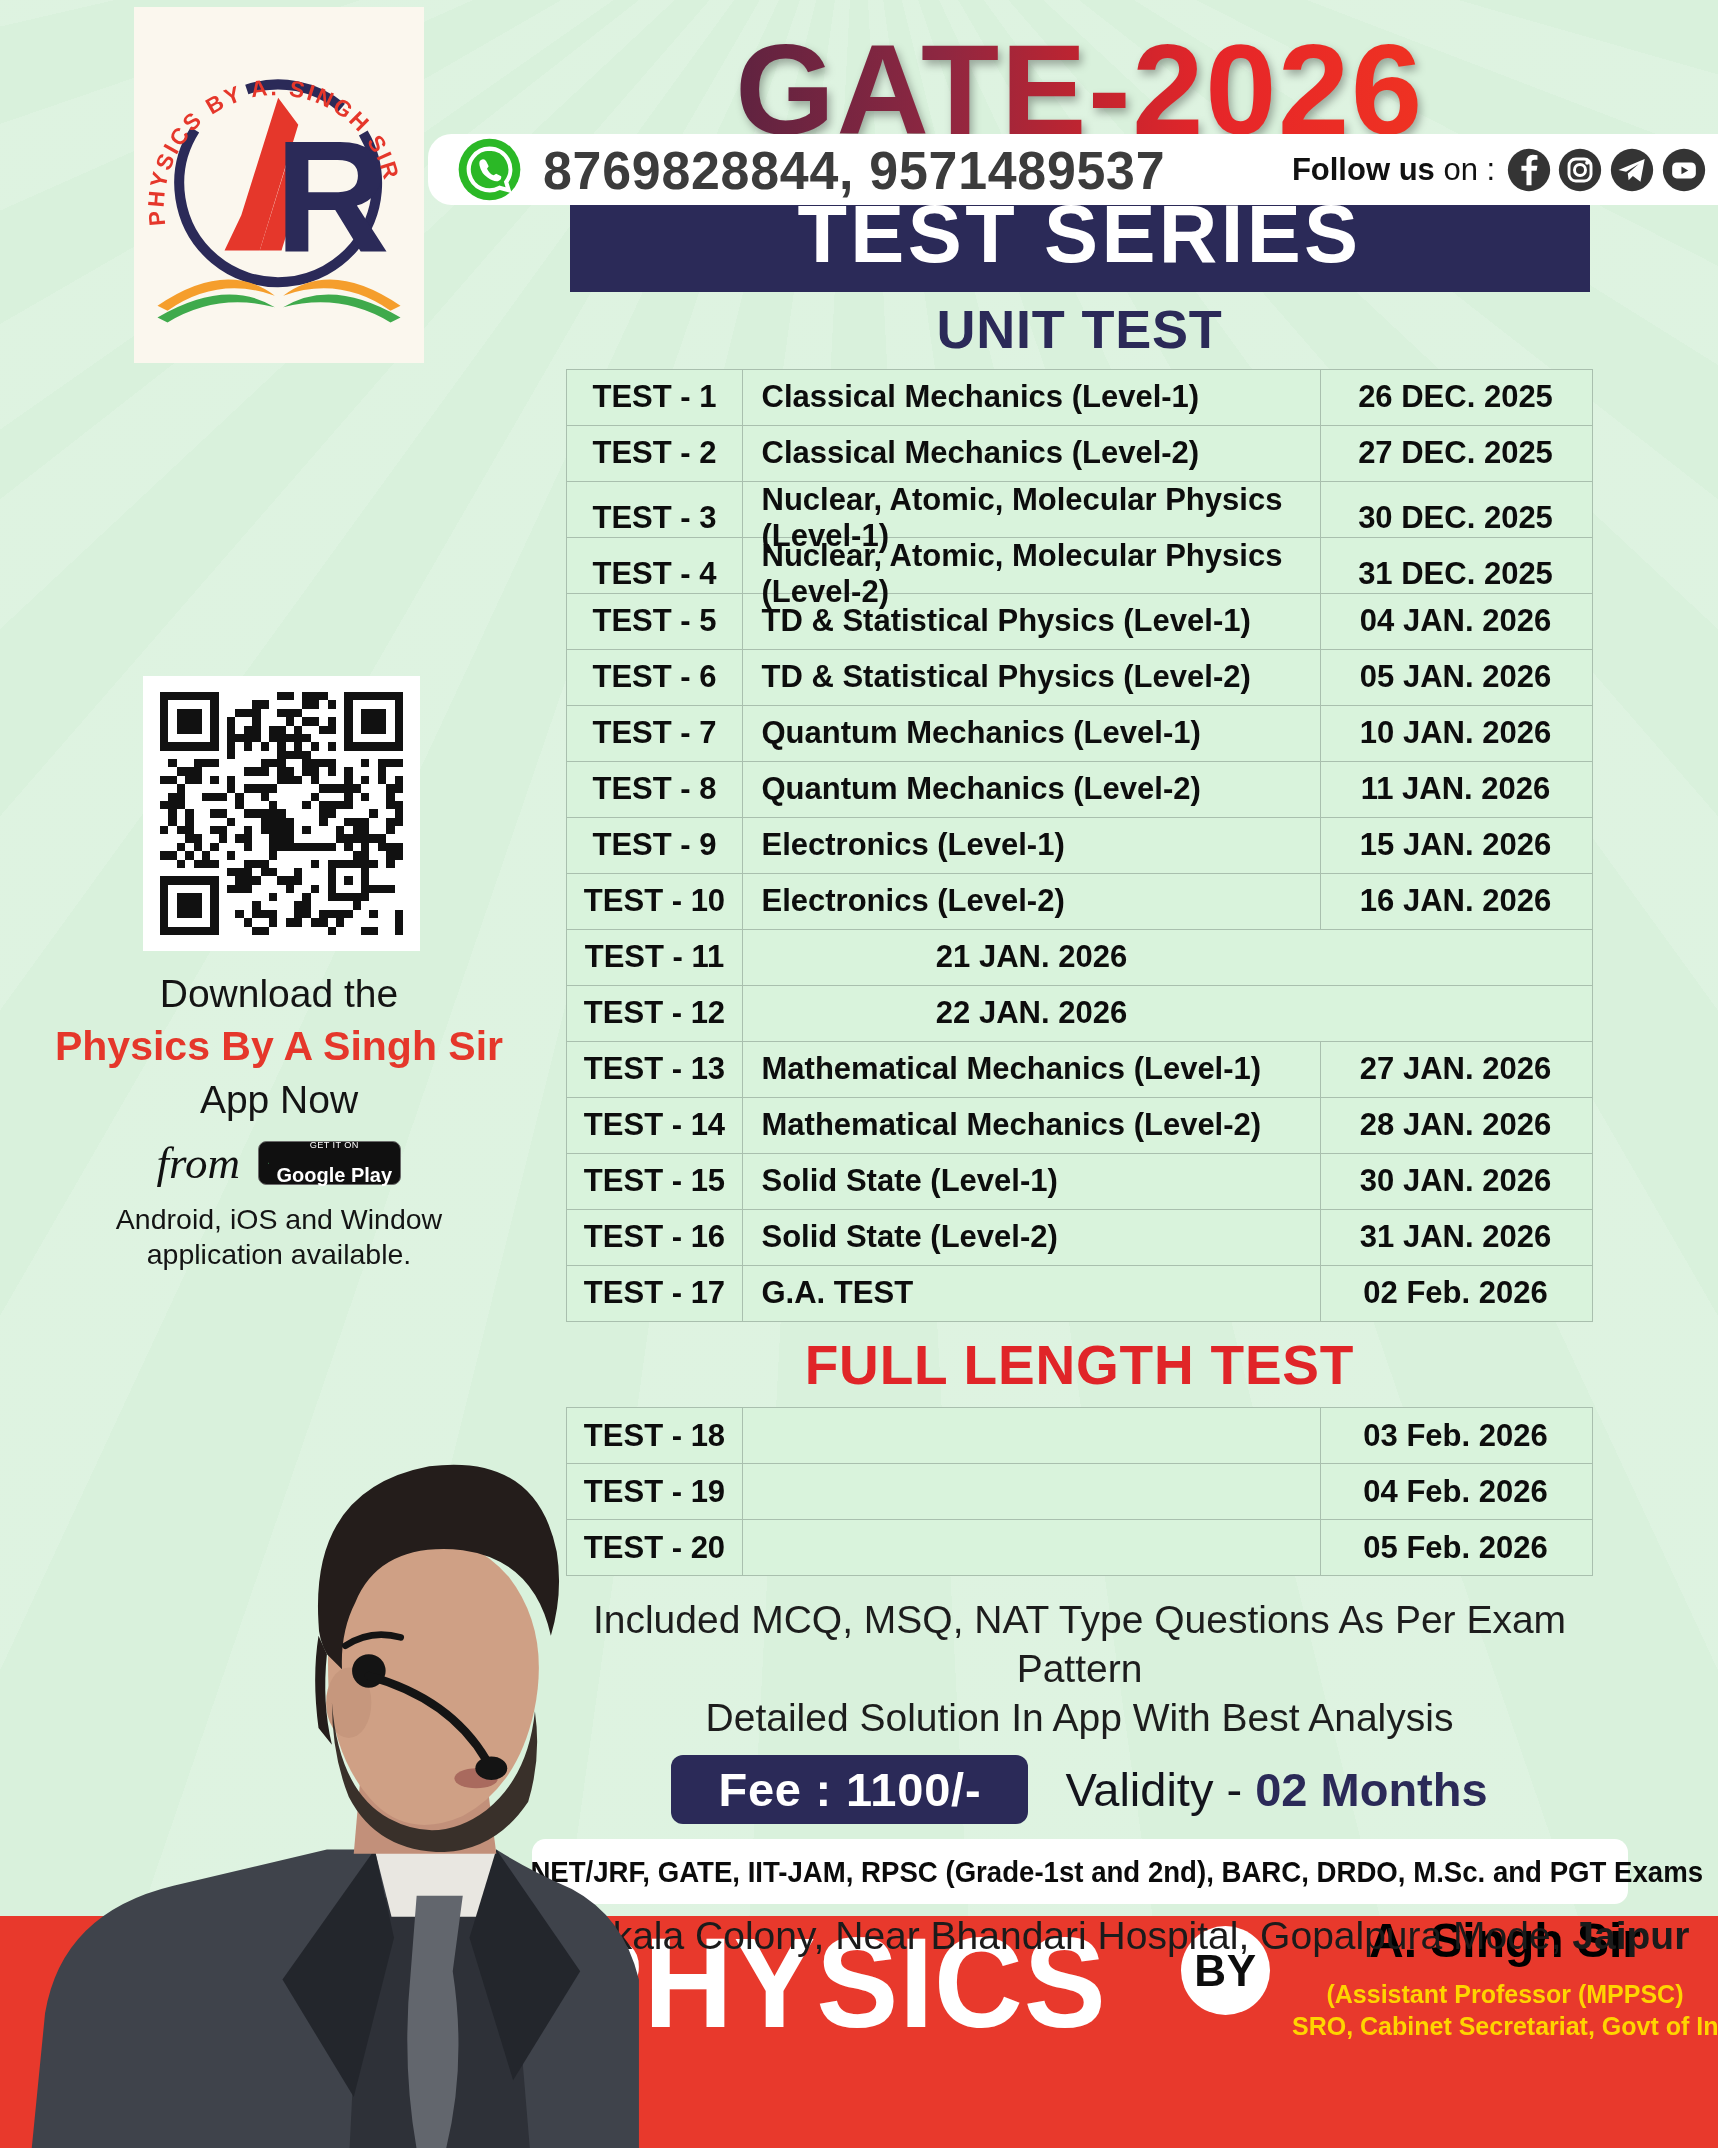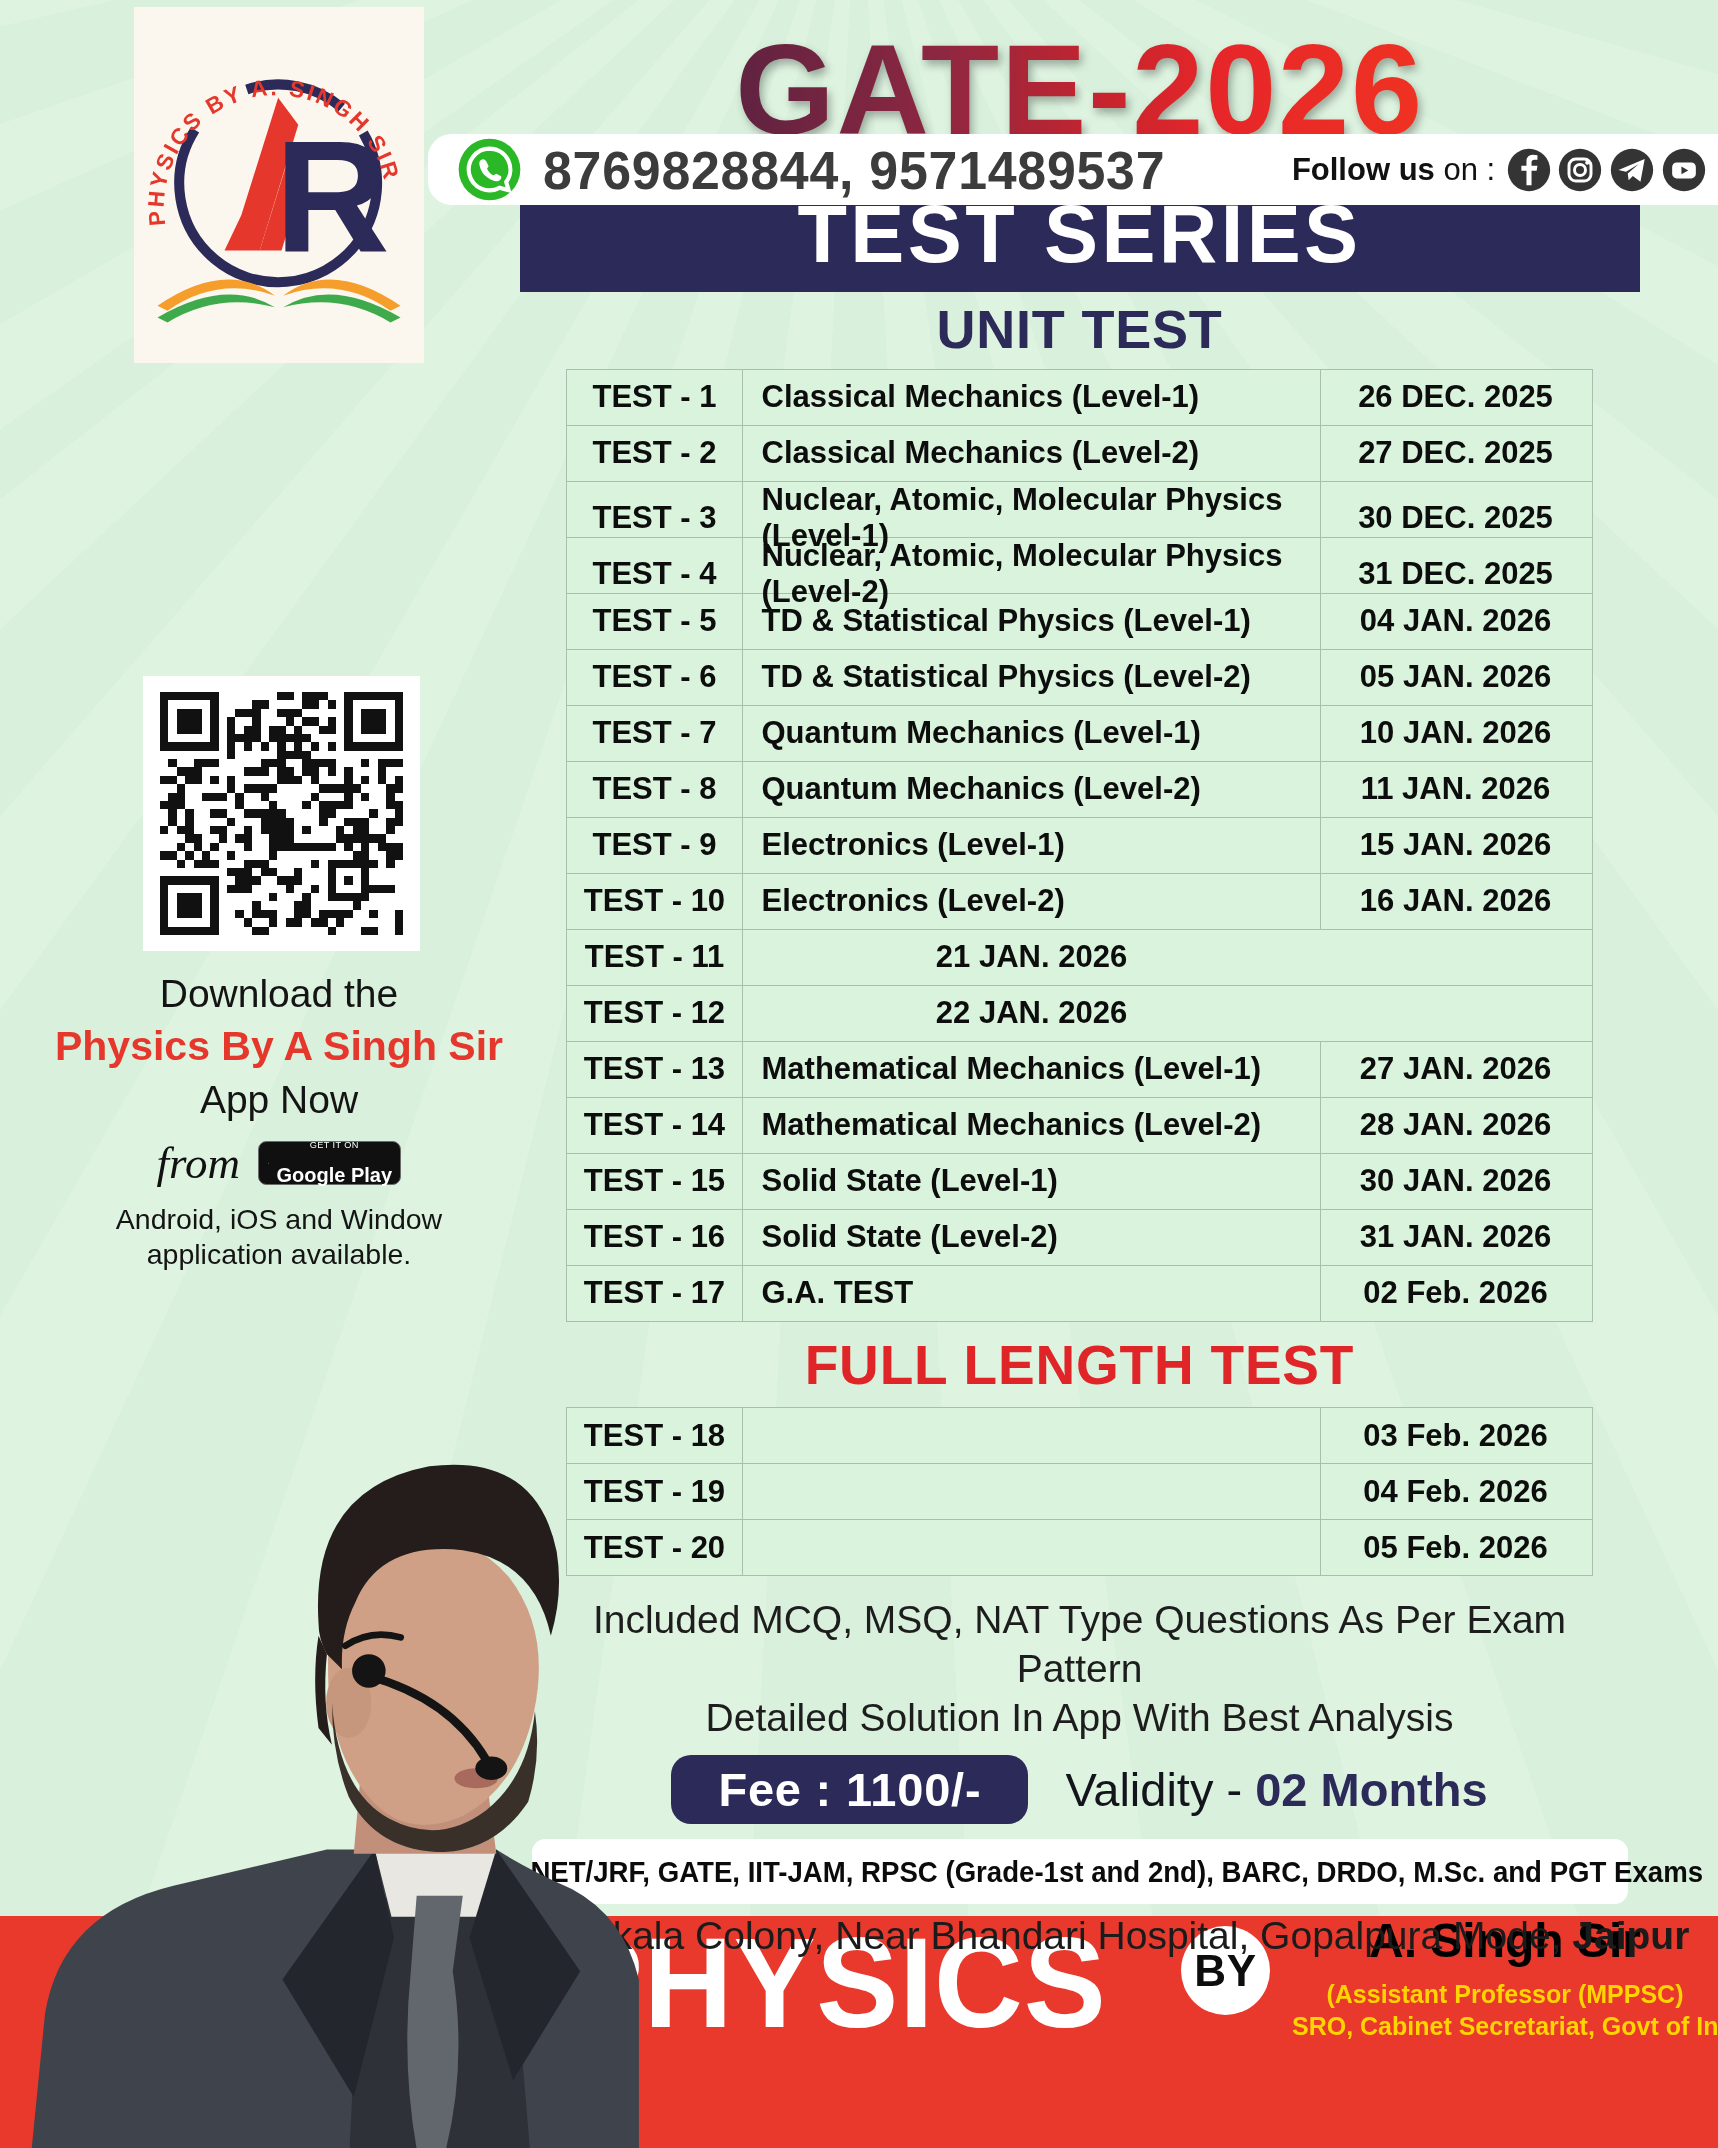--- a/index.html
+++ b/index.html
@@ -12,38 +12,38 @@
 
   
   .logo-card { position:absolute; left:134px; top:6.7px; width:290px; height:356px; background:#fbf7ee; z-index:3; }
 
   
   .main { position:absolute; left:566px; top:25px; width:1027px; display:flex; flex-direction:column; align-items:center; z-index:2; }
   .gate-title { font-size:128px; font-weight:800; letter-spacing:1.7px; line-height:1.02;
     background:linear-gradient(90deg,#5f2340 0%,#8e2741 30%,#c3242f 52%,#e62629 70%,#ef3222 100%);
     -webkit-background-clip:text; background-clip:text; color:transparent; -webkit-text-fill-color:transparent;
     filter:drop-shadow(3.4px 5px 4.2px rgba(0,0,0,.30)); }
-  .series-bar { margin-top:22px; width:1120px; height:114px; background:#2b2a58; display:flex; align-items:center; justify-content:center; }
+  .series-bar { margin-top:22px; width:1020px; height:114px; background:#2b2a58; display:flex; align-items:center; justify-content:center; }
   .series-bar span { color:#fff; font-size:81px; font-weight:800; letter-spacing:3.4px; }
   .unit-head { margin-top:6.7px; font-size:54px; font-weight:800; color:#2b2a58; letter-spacing:0.8px; }
 
   .ttable { background:transparent; border:1.7px solid #a9bfae; border-bottom:none; width:1027px; }
   .trow { display:grid; grid-template-columns:175px 578px 270px; height:56px; border-bottom:1.7px solid #a9bfae; background:#d9f3dc; }
   .trow > div { display:flex; align-items:center; font-size:31px; color:#0d0d0d; border-left:1.7px solid #a9bfae; }
   .trow > div:first-child { border-left:none; justify-content:center; font-weight:700; }
   .cell-subject { padding-left:18.5px; font-weight:600; }
   .cell-date { justify-content:center; font-weight:700; }
   .t-unit { margin-top:8.4px; }
   .full-head { margin-top:11.7px; margin-bottom:10px; font-size:55px; font-weight:800; color:#e02528; letter-spacing:0.8px; }
 
   .note-line { font-size:39px; color:#1d1d1d; line-height:49px; text-align:center; }
   .notes { margin-top:18.5px; }
 
   .fee-row { margin-top:13.4px; display:flex; align-items:center; gap:37px; height:69px; }
-  .fee-pill { background:#2b2a58; color:#fff; border-radius:20px; height:69px; padding:0 47px; display:flex; align-items:center;
+  .fee-pill { background:#2b2a58; color:#fff; border-radius:12px; height:69px; padding:0 47px; display:flex; align-items:center;
     font-size:47px; font-weight:800; letter-spacing:0.8px; }
   .validity { font-size:47px; color:#14141c; }
   .validity b { color:#2b2a58; font-weight:800; }
 
   .exams-bar { margin-top:15px; width:1096px; height:65px; background:#ffffff; border-radius:13.4px; display:flex; align-items:center; justify-content:center; }
   .exams-bar span { font-size:30px; font-weight:800; color:#0b0b0b; transform:scaleX(.92); white-space:nowrap; }
   .address { margin-top:10px; font-size:39px; color:#1b1b1b; white-space:nowrap; }
   .address b { font-weight:800; }
 
   

